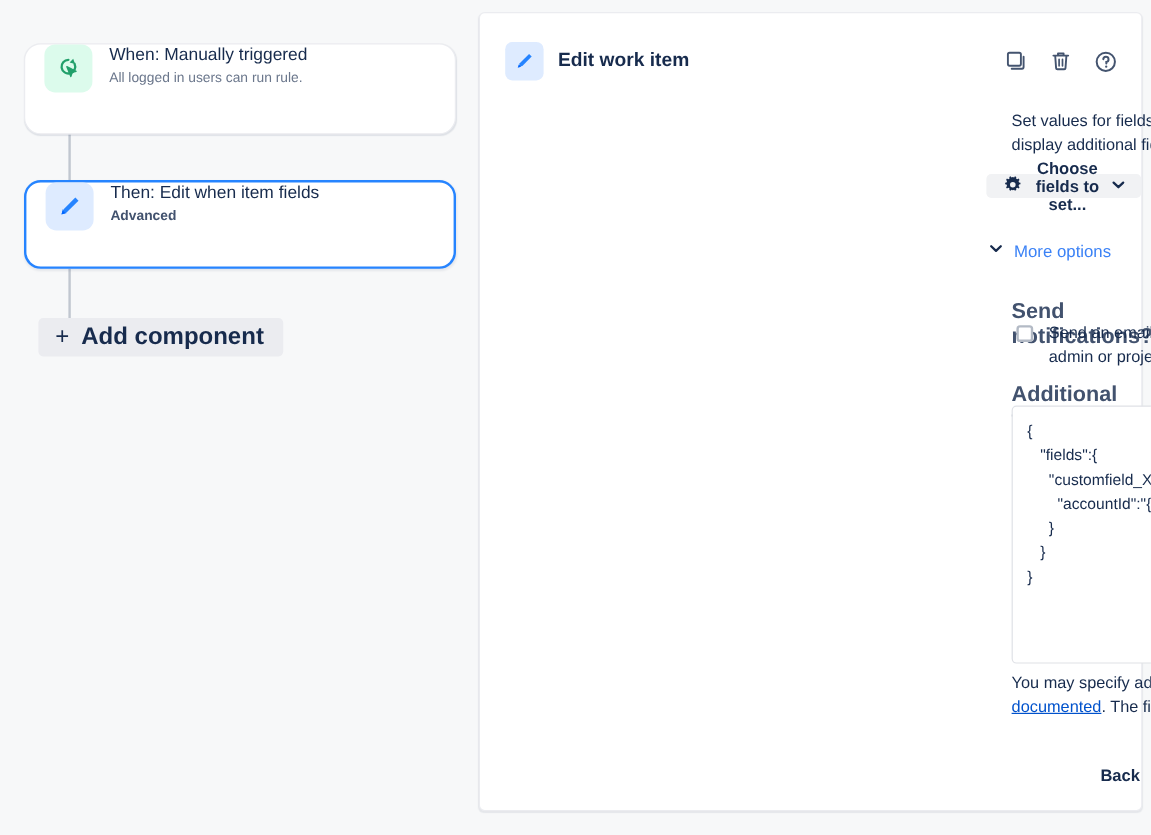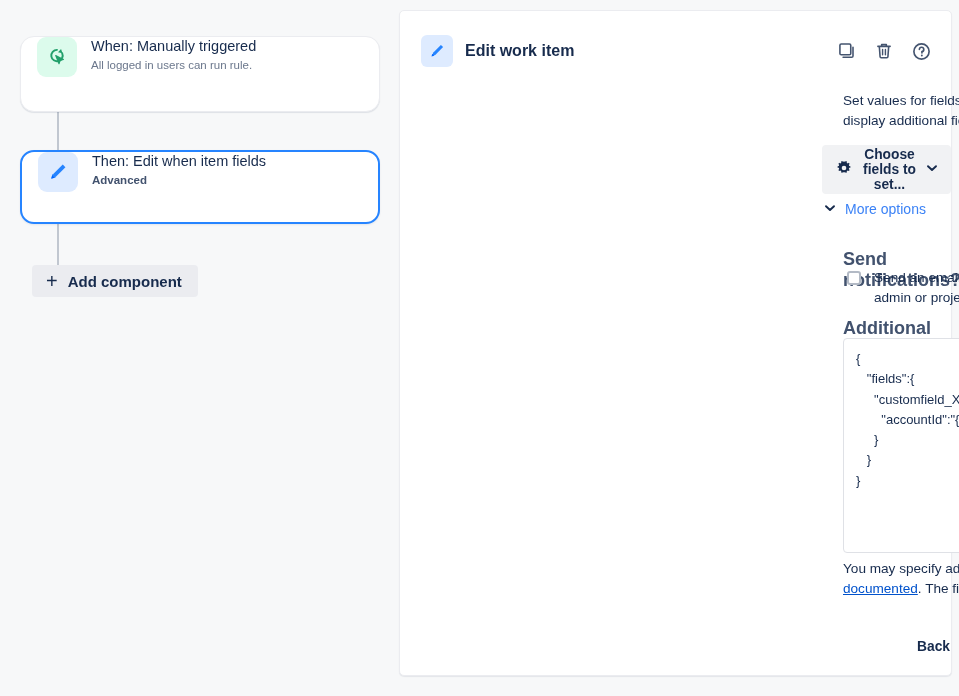--- a/index.html
+++ b/index.html
@@ -105,21 +105,21 @@
     cursor: pointer;
     font-family: "Liberation Sans", sans-serif;
   }
   #add-component .plus {
     font-size: 20px;
     line-height: 20px;
     color: #172b4d;
     font-weight: 400;
   }
   #add-component .label {
-    font-size: 15px;
+    font-size: 20px;
     color: #172b4d;
     font-weight: bold;
   }
 
   
   #detail-panel {
     position: absolute;
     left: 399px;
     top: 10px;
     width: 553px;
@@ -166,21 +166,21 @@
     width: 490px;
     font-size: 13.6px;
     line-height: 20px;
     color: #172b4d;
   }
 
   #choose-fields-btn {
     position: absolute;
     left: 422px;
     top: 134px;
-    height: 49px;
+    height: 20px;
     background: #f1f2f4;
     border: none;
     border-radius: 4px;
     display: flex;
     align-items: center;
     gap: 9px;
     padding: 0 13px;
     cursor: pointer;
     font-family: "Liberation Sans", sans-serif;
   }

